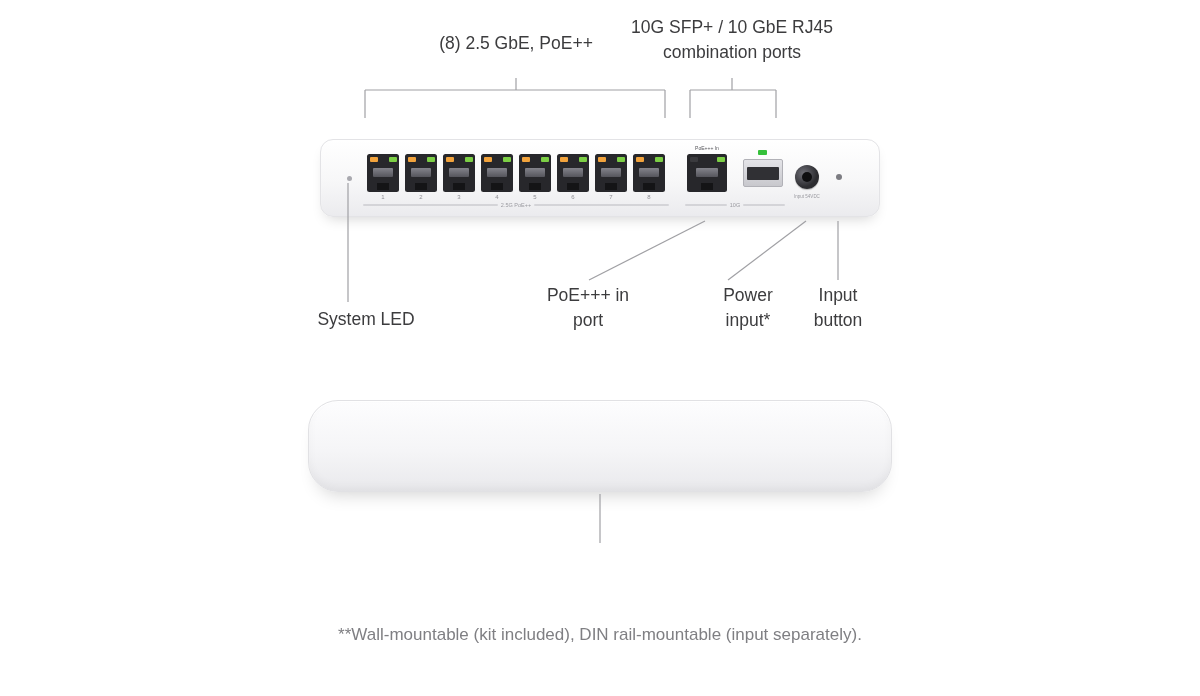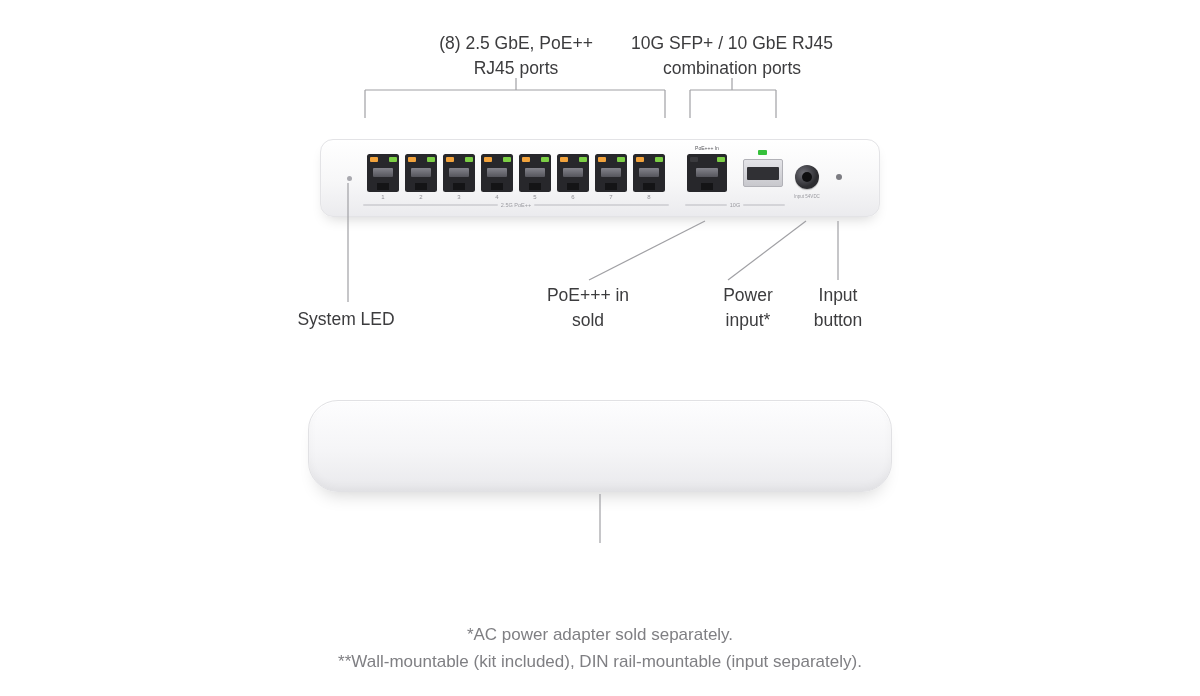--- a/index.html
+++ b/index.html
@@ -6,22 +6,22 @@
   html,body { background:#ffffff; }
   body { font-family:"Liberation Sans", sans-serif; }
 
   .canvas { position:relative; width:1128px; height:696px; background:#fff; overflow:hidden; }
 
   
   .center-label { position:absolute; transform:translateX(-50%); text-align:center;
                   font-size:17.5px; line-height:25px; color:var(--text-dark,#3c3c3e);
                   white-space:nowrap; }
   .lbl-rj45     { left:516px; top:31px; }
-  .lbl-combo    { left:732px; top:31px; }
-  .lbl-sysled   { left:346px; top:307px; }
+  .lbl-combo    { left:732px; top:15px; }
+  .lbl-sysled   { left:366px; top:307px; }
   .lbl-poe      { left:588px; top:283px; }
   .lbl-power    { left:748px; top:283px; }
   .lbl-reset    { left:838px; top:283px; }
   .lbl-mount    { left:600px; top:546px; }
 
   .footnotes { position:absolute; left:600px; top:621px; transform:translateX(-50%);
                text-align:center; font-size:17px; line-height:27px;
                color:var(--text-muted,#7f7f83); white-space:nowrap; }
 
   
@@ -200,48 +200,46 @@
     <line x1="348" y1="183" x2="348" y2="302"></line>
     <line x1="705" y1="221" x2="589" y2="280"></line>
     <line x1="806" y1="221" x2="728" y2="280"></line>
     <line x1="838" y1="221" x2="838" y2="280"></line>
 
     <line x1="600" y1="494" x2="600" y2="543"></line>
   </svg>
 
   <div class="center-label lbl-rj45">
     <div>(8) 2.5 GbE, PoE++</div>
-    <div>RJ45 ports</div>
   </div>
 
   <div class="center-label lbl-combo">
     <div>10G SFP+ / 10 GbE RJ45</div>
     <div>combination ports</div>
   </div>
 
   <div class="center-label lbl-sysled">
     <div>System LED</div>
   </div>
 
   <div class="center-label lbl-poe">
     <div>PoE+++ in</div>
-    <div>sold</div>
+    <div>port</div>
   </div>
 
   <div class="center-label lbl-power">
     <div>Power</div>
     <div>input*</div>
   </div>
 
   <div class="center-label lbl-reset">
     <div>Input</div>
     <div>button</div>
   </div>
 
   <div class="center-label lbl-mount">
   </div>
 
   <div class="footnotes">
-    <div>*AC power adapter sold separately.</div>
     <div>**Wall-mountable (kit included), DIN rail-mountable (input separately).</div>
   </div>
 
 </div>
 
 </body></html>

